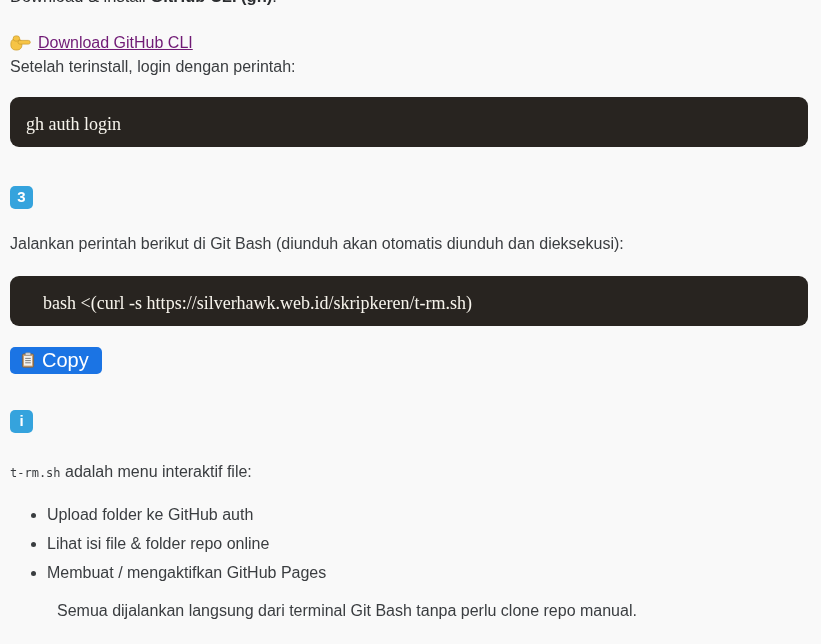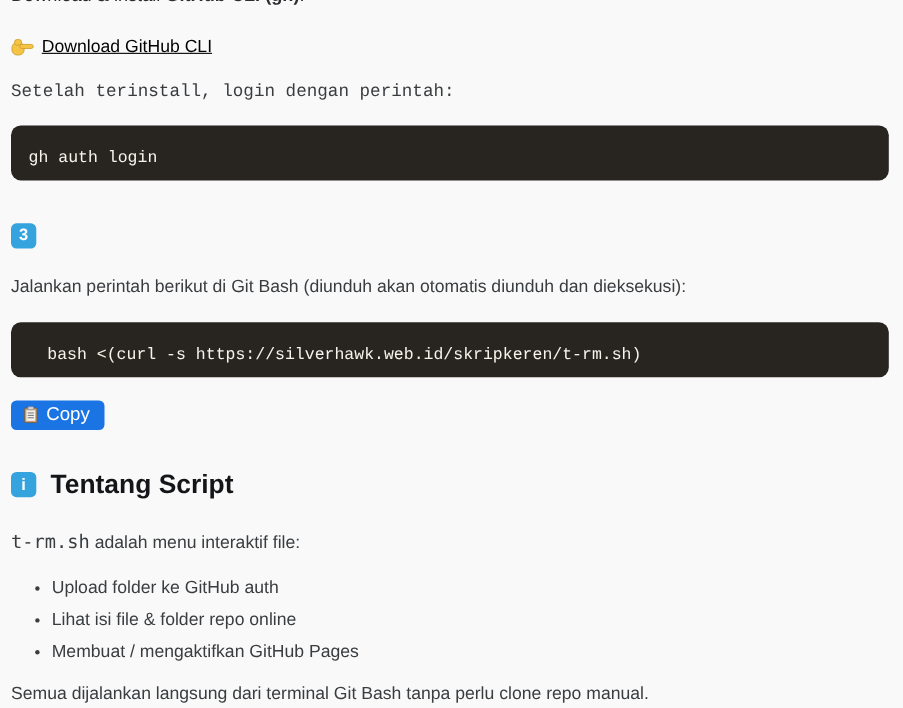--- a/index.html
+++ b/index.html
@@ -16,40 +16,40 @@
   .clipped-line {
     margin-top: -14px;
     font-size: 16.5px;
     line-height: 21px;
     color: #2b2d30;
     white-space: nowrap;
   }
   .clipped-line .bold { font-weight: bold; }
   .link-line { margin: 25px 0 0; line-height: 21px; }
   a.doc-link {
-    color: #000000;
+    color: #701a75;
     text-decoration: underline;
     display: inline-flex;
     align-items: center;
     gap: 7px;
   }
   a.doc-link svg { flex: 0 0 auto; }
-  .para { margin-top: 16px; line-height: 21px; font-family: Liberation Mono, monospace; }
+  .para { line-height: 21px; }
   .para-wide { margin-top: 24px; line-height: 21px; }
   pre.code-block {
     margin: 20px 0 0;
     background: #282420;
     border-radius: 9px;
     padding: 18px 16px;
     height: 50px;
     overflow: hidden;
   }
   pre.code-block code {
-    font-family: Liberation Mono, monospace;
-    font-size: 15px;
+    font-family: Liberation Serif, serif;
+    font-size: 18px;
     line-height: 14px;
     color: #f7f4ec;
     white-space: pre;
   }
   pre#run-code { margin-top: 22px; padding-left: 33px; }
   h2.section-heading {
     display: flex;
     align-items: center;
     gap: 13px;
     font-size: 24px;
@@ -76,38 +76,38 @@
     display: inline-flex;
     align-items: center;
     gap: 7px;
     margin-top: 21px;
     background: #1b74e4;
     color: #ffffff;
     border: none;
     border-radius: 5px;
     padding: 5px 13px 6px 11px;
     font-family: "Liberation Sans", sans-serif;
-    font-size: 17px;
+    font-size: 20px;
     line-height: 16px;
     cursor: pointer;
   }
   .about-intro { margin-top: 28px; line-height: 21px; }
   .about-intro code {
     font-family: "DejaVu Sans Mono", "Liberation Mono", monospace;
-    font-size: 17px;
+    font-size: 12px;
     color: #3a3d40;
   }
   ul.feature-list {
     margin: 20px 0 0;
     padding-left: 37px;
     list-style: disc;
   }
   ul.feature-list li { line-height: 21px; margin-bottom: 8px; }
   ul.feature-list li:last-child { margin-bottom: 0; }
-  .footer-para { margin-top: 17px; line-height: 21px; }
+  .footer-para { margin-top: 17px; line-height: 21px; margin-left: 47px; }
 </style>
 </head>
 <body>
 
 
 
 <p class="clipped-line"><span>Download &amp; install </span><span class="bold">GitHub CLI (gh)</span><span>:</span></p>
 
 <p class="link-line">
   <a href="#" class="doc-link">
@@ -141,21 +141,20 @@
     <rect x="4.4" y="0.7" width="5.2" height="2.8" rx="0.9" fill="#d3d3d3" stroke="#8a8a8a" stroke-width="0.6"></rect>
     <line x1="4.2" y1="6.4" x2="9.8" y2="6.4" stroke="#6f6f6f" stroke-width="0.9"></line>
     <line x1="4.2" y1="8.6" x2="9.8" y2="8.6" stroke="#6f6f6f" stroke-width="0.9"></line>
     <line x1="4.2" y1="10.8" x2="9.8" y2="10.8" stroke="#6f6f6f" stroke-width="0.9"></line>
   </svg>
   <span>Copy</span>
 </button>
 
 <h2 class="section-heading" id="about-heading">
   <span class="keycap">i</span>
-  <span>Tentang Script</span>
 </h2>
 
 <p class="about-intro"><code>t-rm.sh</code><span> adalah menu interaktif file:</span></p>
 
 <ul class="feature-list">
   <li>Upload folder ke GitHub auth</li>
   <li>Lihat isi file &amp; folder repo online</li>
   <li>Membuat / mengaktifkan GitHub Pages</li>
 </ul>
 

